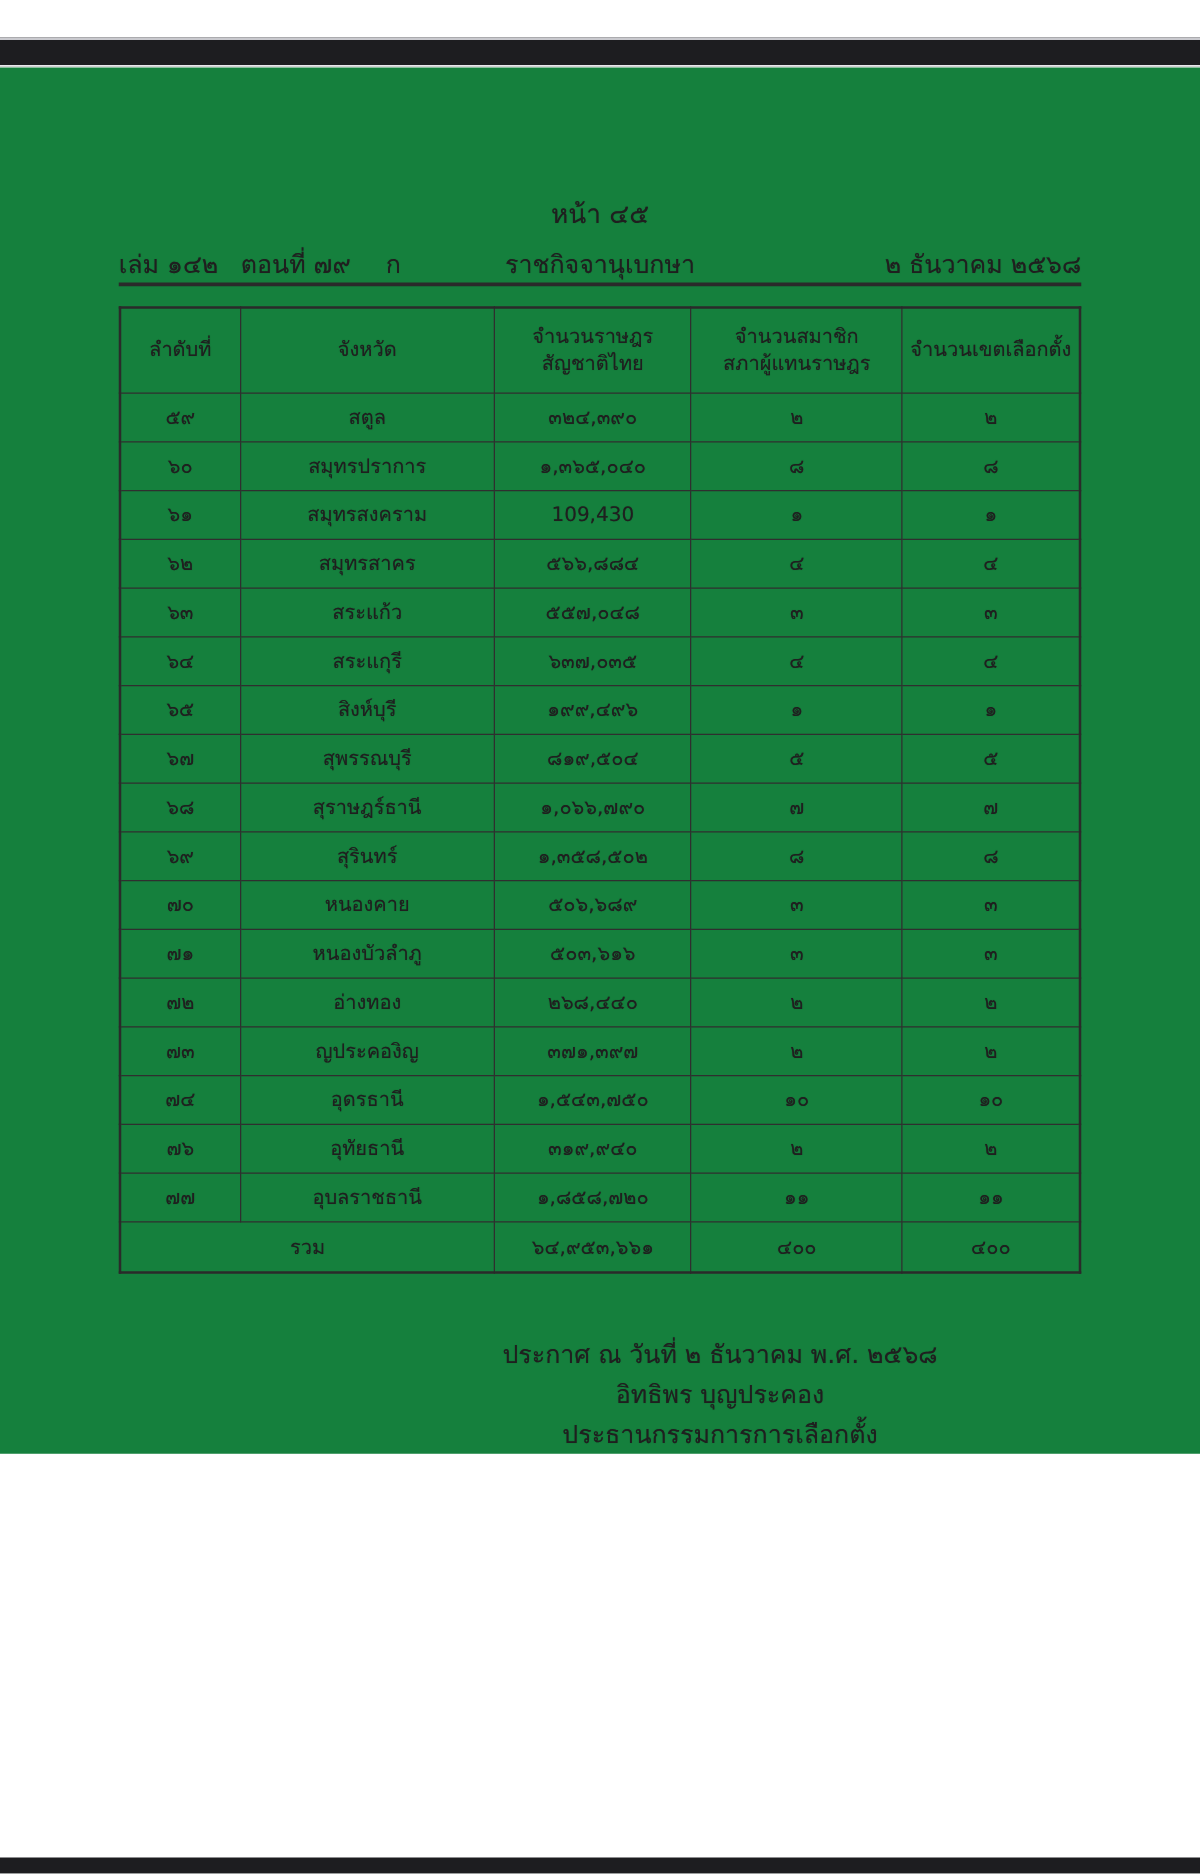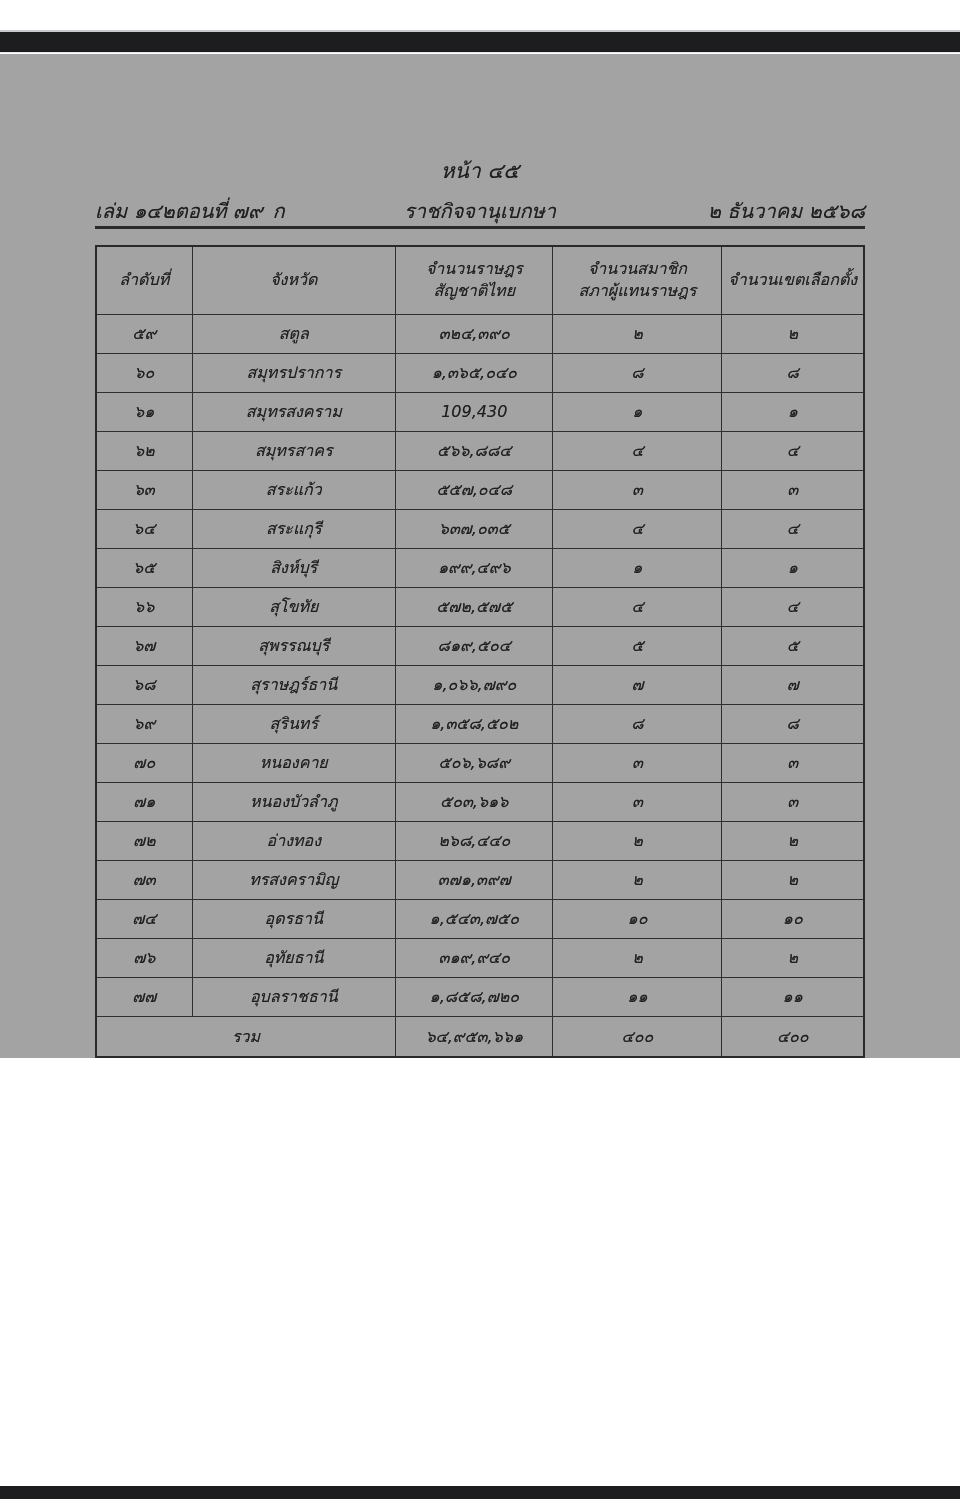--- a/index.html
+++ b/index.html
@@ -17,38 +17,37 @@
     background:#1d1d20;
     border-top:2px solid #c9c9ce;
     border-bottom:1px solid #e8e8ec;
   }
   .bar-bottom {
     position:absolute; bottom:0; left:0; width:100%; height:13px;
     background:#1d1d20;
   }
   .doc {
     position:absolute; top:54px; left:0; width:100%;
-    background:#a3a3a3;
+    background:#15803d;
     text-shadow:0 0 0.6px rgba(30,30,30,0.55);
-    font-style:italic;
   }
   .content { width:770px; margin:0 auto; }
   .page-no {
     margin-top:100px;
     text-align:center;
     font-size:21px;
   }
   .meta-row {
     position:relative;
     margin-top:8px;
     height:28px;
     font-size:20px;
     display:flex; align-items:baseline;
   }
-  .meta-left { display:flex; align-items:flex-end; }
+  .meta-left { display:flex; gap:18px; align-items:flex-end; }
   .meta-left .sec { margin-left:10px; }
   .meta-center {
     position:absolute; left:50%; transform:translateX(-50%);
   }
   .meta-right { margin-left:auto; }
   .rule { border-bottom:3px solid #2a2a2a; margin-top:3px; }
 
   table.gazette {
     width:100%;
     border-collapse:collapse;
@@ -183,27 +182,20 @@
     <td>๔</td>
   </tr>
             <tr>
     <td>๖๕</td>
     <td>สิงห์บุรี</td>
     <td>๑๙๙,๔๙๖</td>
     <td>๑</td>
     <td>๑</td>
   </tr>
             <tr>
-    <td>๖๖</td>
-    <td>สุโขทัย</td>
-    <td>๕๗๒,๕๗๕</td>
-    <td>๔</td>
-    <td>๔</td>
-  </tr>
-            <tr>
     <td>๖๗</td>
     <td>สุพรรณบุรี</td>
     <td>๘๑๙,๕๐๔</td>
     <td>๕</td>
     <td>๕</td>
   </tr>
             <tr>
     <td>๖๘</td>
     <td>สุราษฎร์ธานี</td>
     <td>๑,๐๖๖,๗๙๐</td>
@@ -233,21 +225,21 @@
   </tr>
             <tr>
     <td>๗๒</td>
     <td>อ่างทอง</td>
     <td>๒๖๘,๔๔๐</td>
     <td>๒</td>
     <td>๒</td>
   </tr>
             <tr>
     <td>๗๓</td>
-    <td>ทรสงครามิญ</td>
+    <td>ญประคองิญ</td>
     <td>๓๗๑,๓๙๗</td>
     <td>๒</td>
     <td>๒</td>
   </tr>
             <tr>
     <td>๗๔</td>
     <td>อุดรธานี</td>
     <td>๑,๕๔๓,๗๕๐</td>
     <td>๑๐</td>
     <td>๑๐</td>
@@ -271,18 +263,23 @@
           <tr>
             <td colspan="2">รวม</td>
             <td>๖๔,๙๕๓,๖๖๑</td>
             <td>๔๐๐</td>
             <td>๔๐๐</td>
           </tr>
         </tfoot>
       </table>
 
 
+      <div class="signature">
+        <div>ประกาศ ณ วันที่ ๒ ธันวาคม พ.ศ. ๒๕๖๘</div>
+        <div>อิทธิพร บุญประคอง</div>
+        <div>ประธานกรรมการการเลือกตั้ง</div>
+      </div>
 
     </div>
   </div>
 
   <div class="bar-bottom"></div>
 </div>
 
 </body></html>

